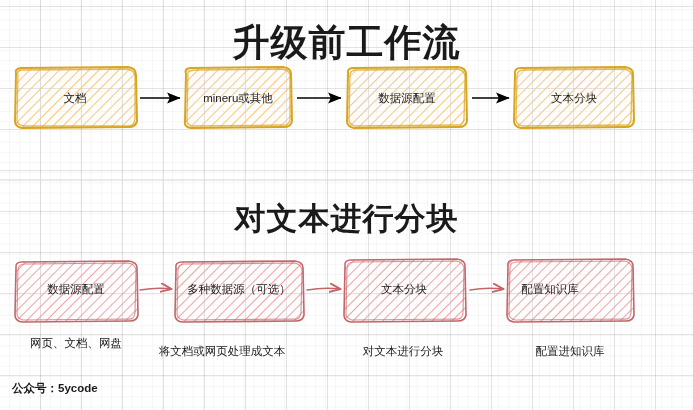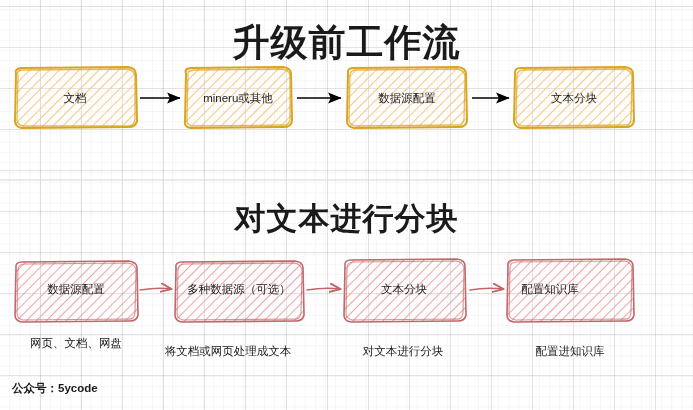--- a/index.html
+++ b/index.html
@@ -138,21 +138,21 @@
 <div class="ttl" id="title-bottom">对文本进行分块</div>
 
 <div class="nodelbl" style="left:76px;top:289px">数据源配置</div>
 <div class="nodelbl" style="left:239px;top:289px">多种数据源（可选）</div>
 <div class="nodelbl" style="left:404px;top:289px">文本分块</div>
 <div class="nodelbl" style="left:550px;top:289px">配置知识库</div>
 
 <div class="cap" style="left:76px;top:336px">
   <div>网页、文档、网盘</div>
 </div>
-<div class="cap" style="left:228px;top:344px">
+<div class="cap" style="left:222px;top:344px">
   <div>将文档或网页处理成文本</div>
 </div>
 <div class="cap" style="left:403px;top:344px">
   <div>对文本进行分块</div>
 </div>
 <div class="cap" style="left:570px;top:344px">
   <div>配置进知识库</div>
 </div>
 
 <div id="footer">公众号：5ycode</div>

